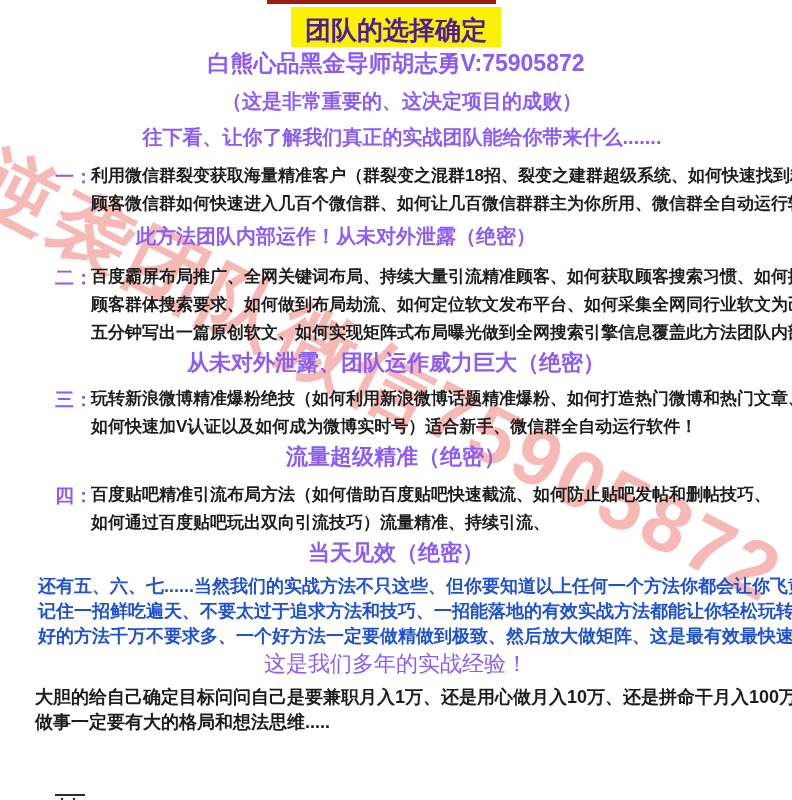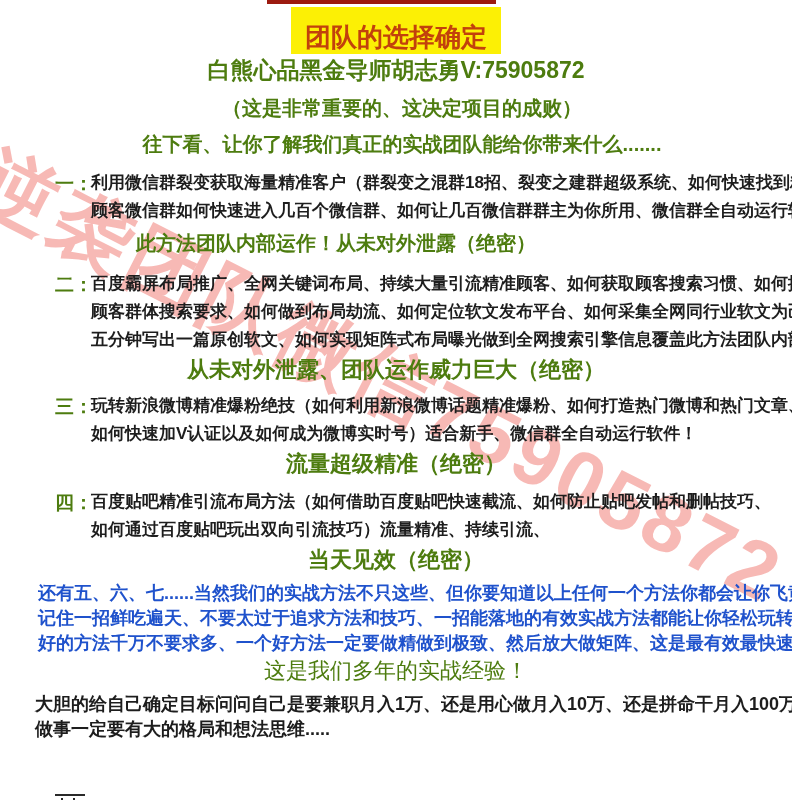--- a/index.html
+++ b/index.html
@@ -24,26 +24,26 @@
 
   .content{position:relative;z-index:1;}
 
   
   .top-strip{
     position:absolute;left:267px;top:0;width:229px;height:4px;
     background:#9c1a10;
   }
 
   .center{text-align:center;}
-  .red{color:#4d7c0f;}
+  .red{color:#8b5cf6;}
 
   .title-wrap{padding-top:7px;text-align:center;}
   .ytitle{
-    display:inline-block;background:#fcf005;color:#c2410c;
-    font-weight:bold;padding:16px 14px 3px 14px;line-height:28px;
+    display:inline-block;background:#fcf005;color:#4c1d95;
+    font-weight:bold;padding:9px 14px 3px 14px;line-height:28px;
     white-space:nowrap;
   }
   .t1{font-size:26px;}
   .t2{font-size:24px;}
 
   .contact{font-size:23px;font-weight:bold;line-height:27px;margin-top:3px;white-space:nowrap;}
   .intro{font-size:20px;font-weight:bold;line-height:24px;white-space:nowrap;}
   .mt12{margin-top:12px;padding-left:12px;}
   .mt4{margin-top:4px;}
 

